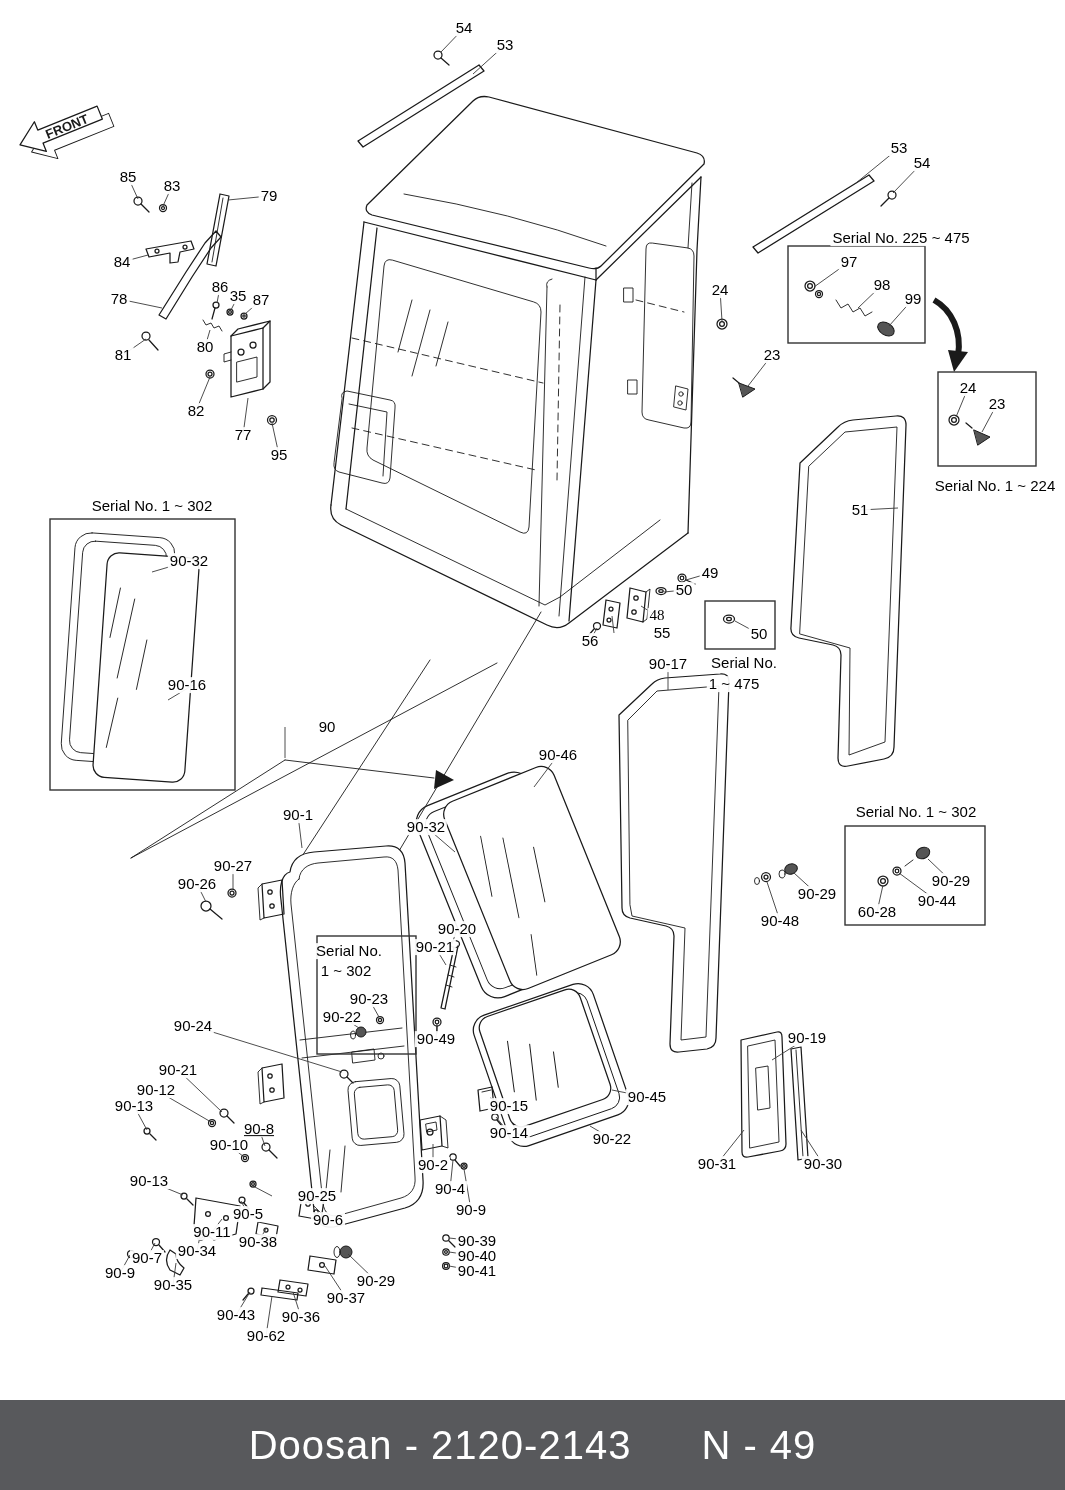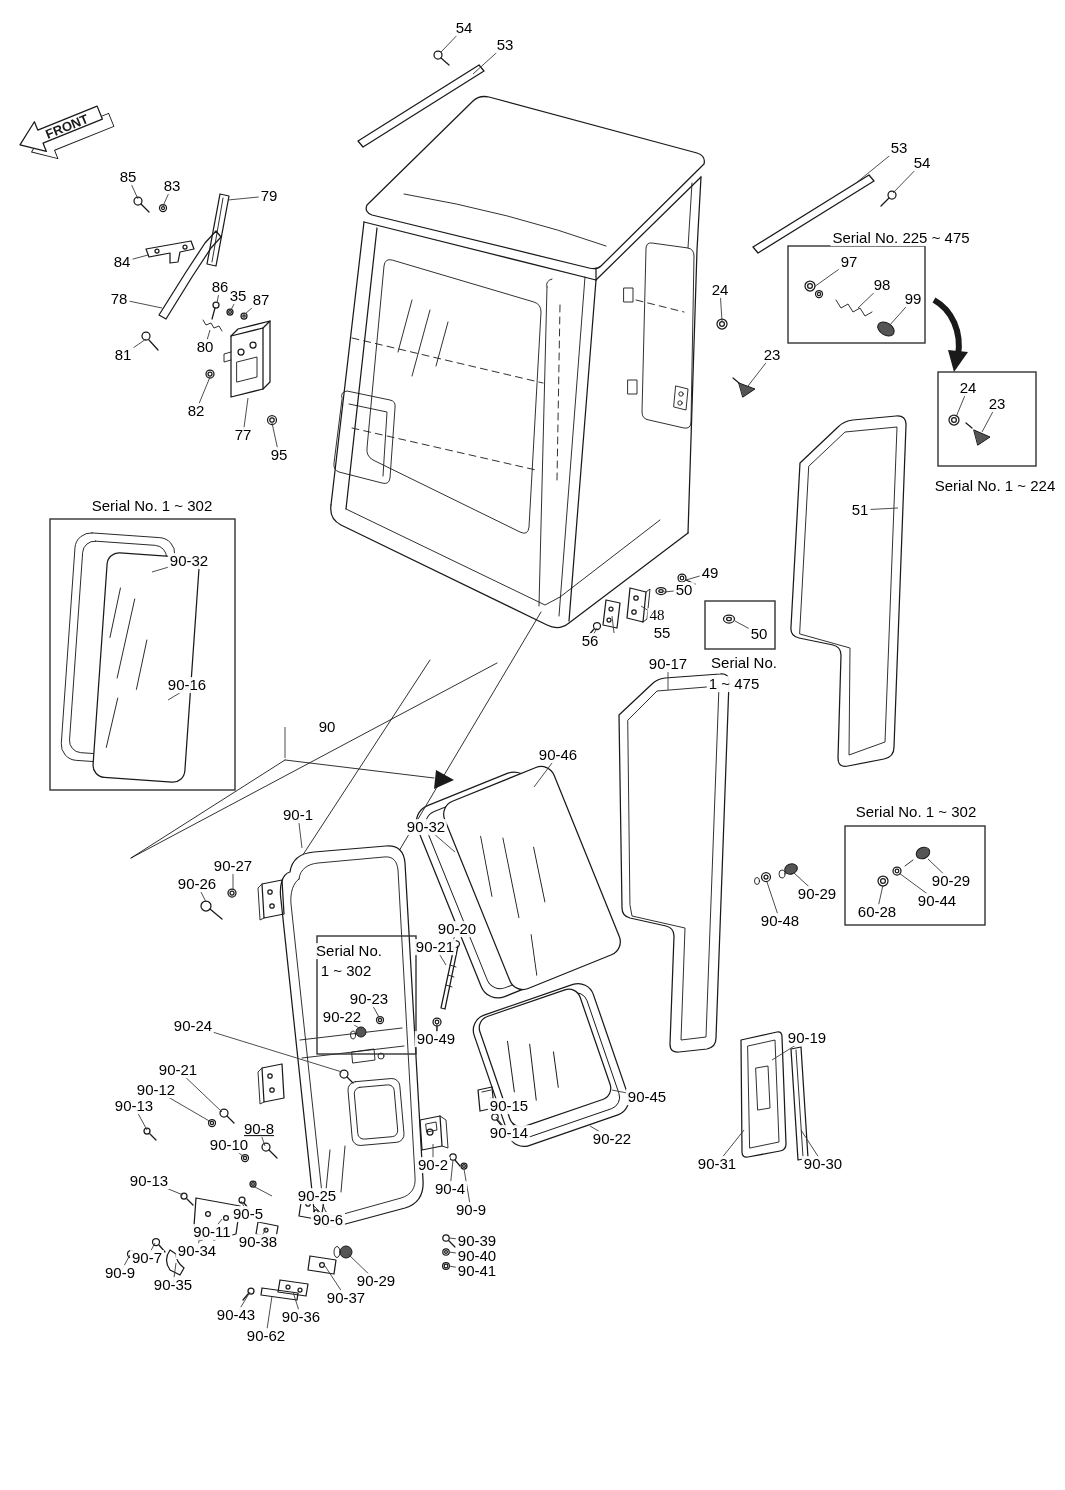--- a/index.html
+++ b/index.html
@@ -664,14 +664,18 @@
       <div class="callout" style="left: 477px; top: 1241px;">90-39</div>
       <div class="callout" style="left: 477px; top: 1256px;">90-40</div>
       <div class="callout" style="left: 477px; top: 1271px;">90-41</div>
       <div class="callout" style="left: 376px; top: 1281px;">90-29</div>
       <div class="callout" style="left: 346px; top: 1298px;">90-37</div>
       <div class="callout" style="left: 236px; top: 1315px;">90-43</div>
       <div class="callout" style="left: 301px; top: 1317px;">90-36</div>
       <div class="callout" style="left: 266px; top: 1336px;">90-62</div>
     </div>
 
-
+<div class="footer">
+  <span>Doosan - 2120-2143</span>
+  <span>N - 49</span>
 </div>
 
+</div>
+
 </body></html>

